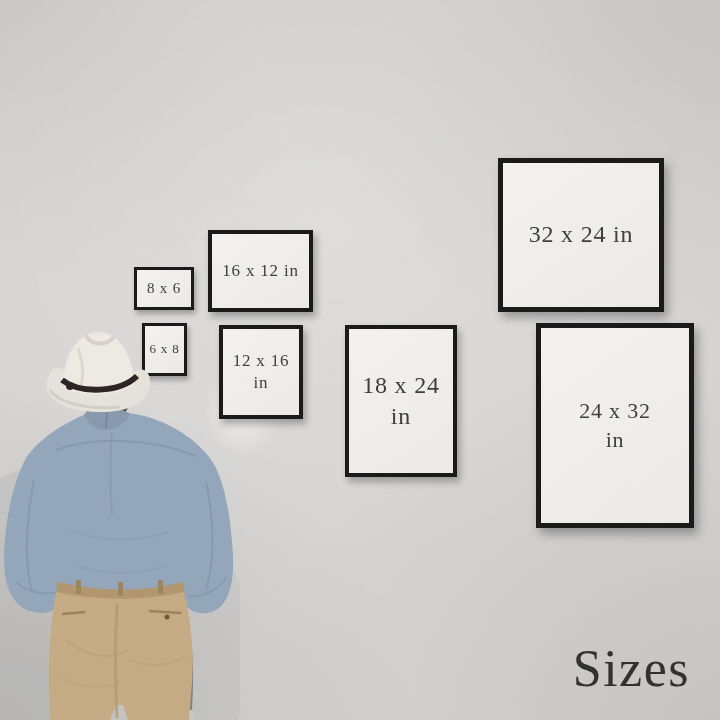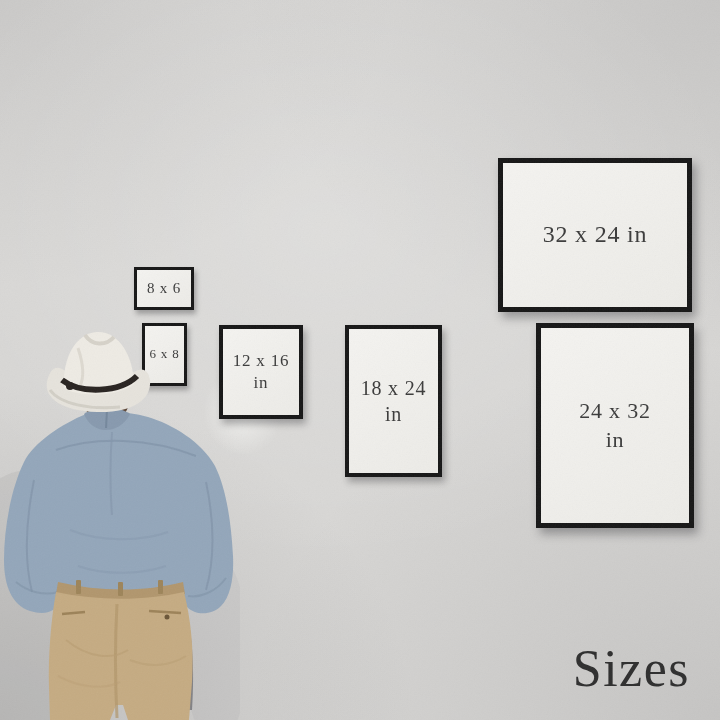--- a/index.html
+++ b/index.html
@@ -27,42 +27,47 @@
     text-align:center;color:#3b3b3b;letter-spacing:0.8px;line-height:1.3;
   }
   .frame span{display:block;}
   .frame span:empty{display:none;}
   .sh-sm{box-shadow:2px 4px 5px rgba(30,30,34,0.33);align-items:center;}
   .sh-md{box-shadow:3px 5px 7px rgba(30,30,34,0.33);}
   .sh-lg{box-shadow:4px 6px 9px rgba(30,30,34,0.35);}
   #frame-8x6  {left:134px;top:267px;width:60px; height:43px; font-size:15px;}
   #frame-16x12{left:208px;top:230px;width:105px;height:82px; font-size:17px;border-width:4px;}
   #frame-24x18{left:328px;top:193px;width:155px;height:118px;font-size:21px;border-width:4px;}
-  #frame-32x24{left:498px;top:158px;width:194px;height:154px;font-size:24px;border-width:5px;}
-  #frame-6x8  {left:142px;top:323px;width:45px; height:63px; font-size:13px;}
+  #frame-32x24{left:498px;top:158px;width:166px;height:154px;font-size:24px;border-width:5px;}
+  #frame-6x8  {left:142px;top:323px;width:45px; height:53px; font-size:13px;}
   #frame-12x16{left:219px;top:325px;width:84px; height:94px;font-size:17px;border-width:4px;}
-  #frame-18x24{left:345px;top:325px;width:97px;height:152px;font-size:20px;border-width:4px;}
+  #frame-18x24{left:345px;top:325px;width:112px;height:152px;font-size:24px;border-width:4px;}
   #frame-24x32{left:520px;top:323px;width:158px;height:205px;font-size:22px;border-width:5px;margin-left:16px;}
   .sizes-label{
     position:absolute;right:30px;bottom:22px;
     font-size:52px;color:#2e2e2e;letter-spacing:1.5px;font-weight:500;
   }
   .man{position:absolute;left:0;top:320px;width:240px;height:400px;}
   .grain{position:absolute;left:0;top:0;width:720px;height:720px;pointer-events:none;}
 </style>
 </head>
 <body>
 
 <div class="stage">
 
   <div class="smudge"></div>
 
   <div class="frame sh-sm" id="frame-8x6">
     <div>
       <span>8 x 6</span>
+    </div>
+  </div>
+  <div class="frame sh-md" id="frame-16x12">
+    <div>
+      <span>16 x 12 in</span>
     </div>
   </div>
   <div class="frame sh-lg" id="frame-32x24">
     <div>
       <span>32 x 24 in</span>
     </div>
   </div>
 
   <div class="frame sh-sm" id="frame-6x8">
     <div>

